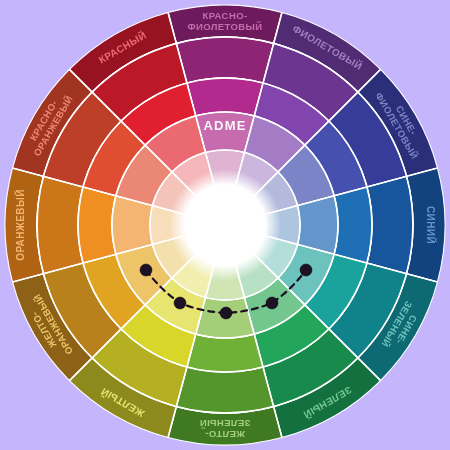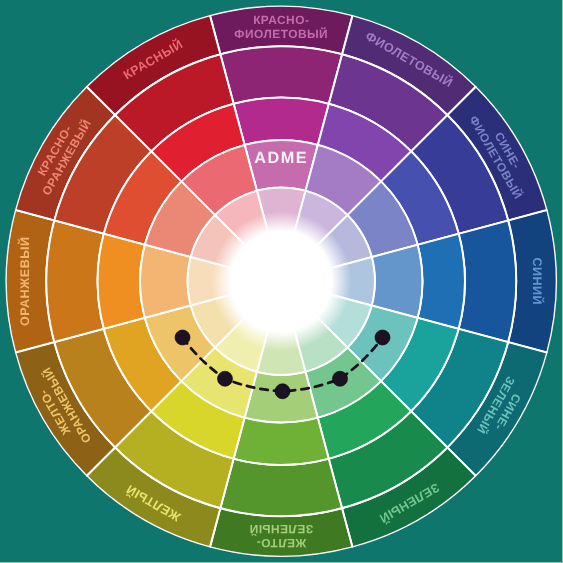--- a/index.html
+++ b/index.html
@@ -1,18 +1,18 @@
 <!DOCTYPE html>
 <html><head>
 <meta charset="utf-8">
 <style>
   html,body{margin:0;padding:0;background:#ffffff;}
   body{width:450px;height:450px;overflow:hidden;
        font-family:"Liberation Sans", sans-serif;}
-  #stage{position:relative;width:450px;height:450px;background:#0f766e;}
+  #stage{position:relative;width:450px;height:450px;background:#c4b5fd;}
   svg{display:block;}
   .wedge{stroke:#ffffff;stroke-width:1.1;}
   .sep{stroke:#ffffff;stroke-width:1.6;fill:none;}
   .lbl{font-family:"Liberation Sans", sans-serif;font-weight:bold;
        letter-spacing:.4px;}
   .hub{fill:#ffffff;}
   .adme{font-family:"Liberation Sans", sans-serif;font-weight:bold;
         font-size:13px;fill:#ffffff;opacity:.92;letter-spacing:1.2px;}
   .dashline{fill:none;stroke:#1a1020;stroke-width:2.2;
             stroke-dasharray:6 5;stroke-linecap:round;}

